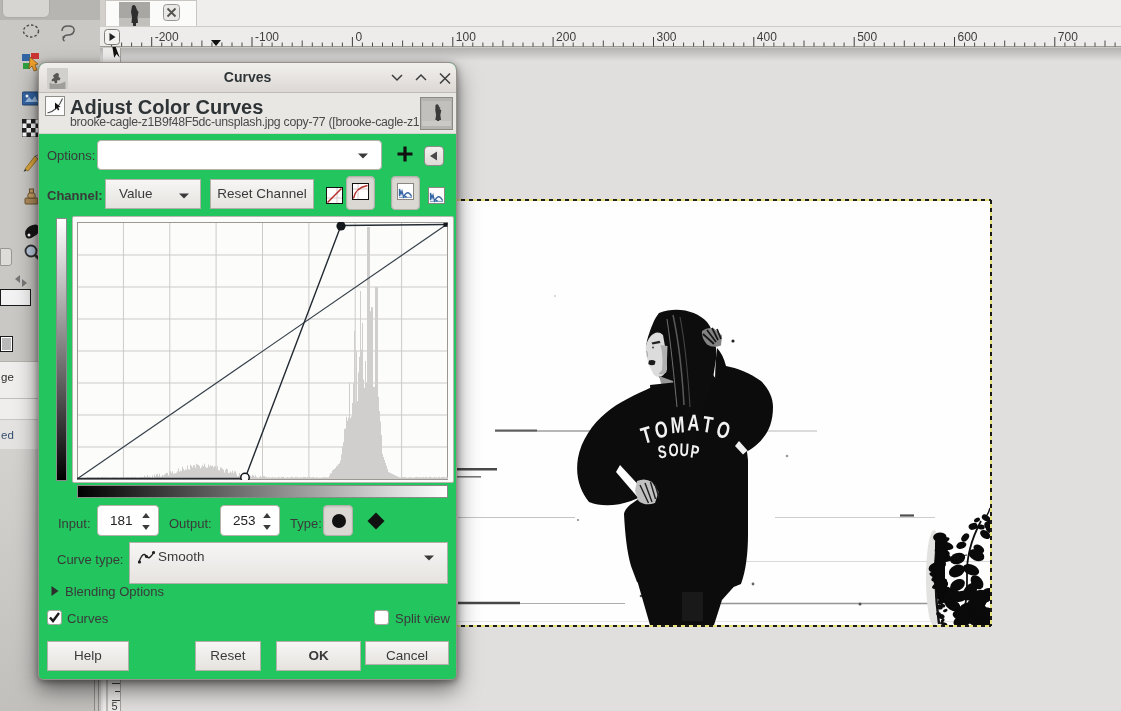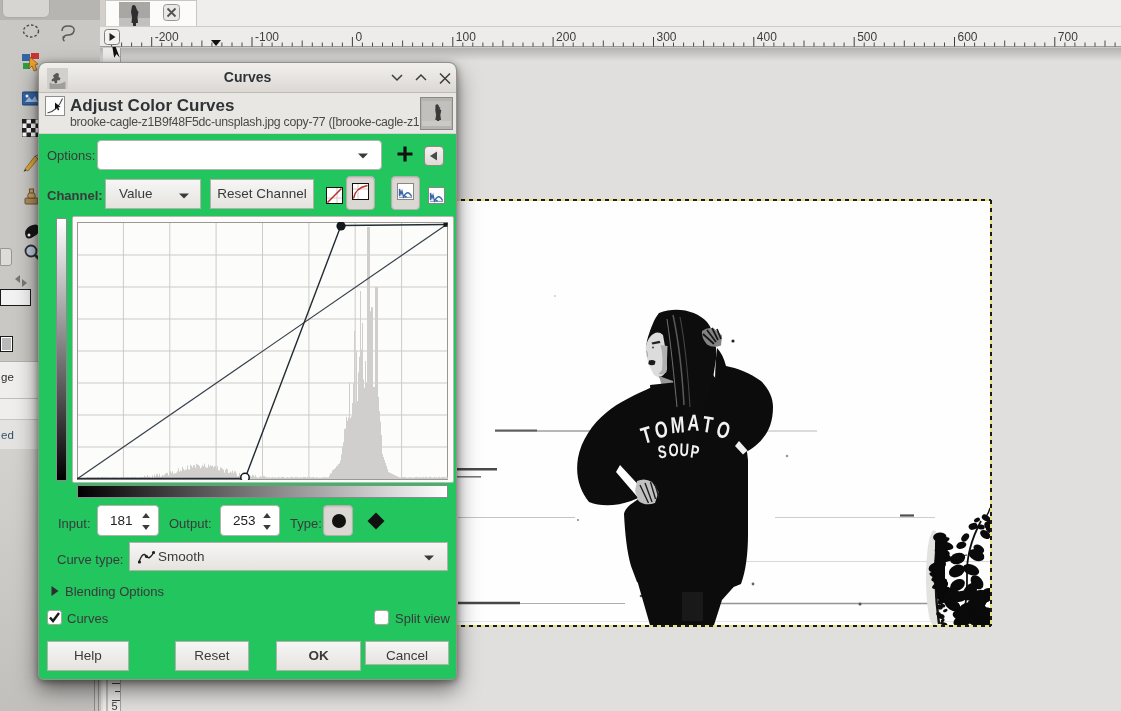--- a/index.html
+++ b/index.html
@@ -447,21 +447,21 @@
         <path d="M37 11l5-5 5 5" stroke="#3c3c3c" stroke-width="1.45" fill="none"></path>
         <path d="M61 4.5l10 10M71 4.5l-10 10" stroke="#3c3c3c" stroke-width="1.45" fill="none"></path>
       </svg>
     </div>
  <div id="header" class="abs">
    <svg class="abs" style="left:6px;top:3px" width="20" height="20" viewBox="0 0 20 20">
         <rect x="0.5" y="0.5" width="19" height="19" fill="#fcfcfc" stroke="#918e89"></rect>
         <path d="M2.5 17 C9 15.5 14.5 10 17.5 2.5" stroke="#4a4a4a" stroke-width="1.1" fill="none"></path>
         <path d="M10 6.5 v7 l1.8 -1.7 1.1 2.6 1.4 -.6 -1.1 -2.5 2.4 -.3z" fill="#111"></path>
       </svg>
-   <div class="abs lbl" style="left:31px;top:3px;font-size:17px;font-weight:700;color:#2e3436;">Adjust Color Curves</div>
+   <div class="abs lbl" style="left:31px;top:3px;font-size:20px;font-weight:700;color:#2e3436;">Adjust Color Curves</div>
    <div class="abs lbl" style="left:31px;top:22px;font-size:12.3px;letter-spacing:-0.28px;color:#4a4a4a;width:352px;overflow:hidden;white-space:nowrap;">brooke-cagle-z1B9f48F5dc-unsplash.jpg copy-77 ([brooke-cagle-z1…</div>
  </div>
  <svg class="abs" style="left:381px;top:34px" width="33" height="33" viewBox="0 0 33 33">
       <rect x="0.5" y="0.5" width="32" height="32" fill="#b6b4b1" stroke="#8c8984"></rect>
       <rect x="2" y="4" width="29" height="25" fill="#c2c0bd"></rect>
       <path d="M15.5 8 q1.8 -1.5 3 0 l1 3.5 1.8 2 -1 4.5 .8 5 -1.8 0 0 4 -2.4 0 0 -4 -1.6 0 .8 -5 -.8 -4.5 z" fill="#3a3a3a"></path>
       <path d="M18 9 l2.5 1.8 -1.8 2.2z" fill="#4a4a4a"></path>
       <rect x="2" y="24" width="29" height="5" fill="#cbc9c6"></rect>
     </svg>
  <div class="abs lbl" style="left:8px;top:85px;">Options:</div>
@@ -553,21 +553,21 @@
       </svg>
  </div>
  <div class="abs lbl" style="left:251px;top:453px;">Type:</div>
  <div class="abs tgl" style="left:284px;top:442px;width:30px;height:31px;">
    <div style="position:absolute;left:8px;top:8px;width:14px;height:14px;border-radius:50%;background:#111;"></div>
  </div>
  <svg class="abs" style="left:327px;top:448px" width="20" height="20" viewBox="0 0 20 20">
       <path d="M10 1.5L18.5 10 10 18.5 1.5 10z" fill="#111"></path>
     </svg>
  <div class="abs lbl" style="left:18px;top:489px;">Curve type:</div>
- <div class="abs btn" style="left:90px;top:479px;width:319px;height:29px;">
+ <div class="abs btn" style="left:90px;top:479px;width:319px;height:42px;">
    <svg class="abs" style="left:8px;top:6px" width="17" height="16" viewBox="0 0 17 16">
         <path d="M1 13 Q5 2 8 7 Q11 12 16 3" stroke="#222" stroke-width="1.4" fill="none"></path>
         <circle cx="1.5" cy="13" r="1.6" fill="#222"></circle>
         <circle cx="8.5" cy="7.5" r="1.6" fill="#222"></circle>
         <circle cx="15.5" cy="3.5" r="1.6" fill="#222"></circle>
       </svg>
    <span style="position:absolute;left:28px;top:6px;font-size:13.5px;">Smooth</span>
    <svg class="abs" style="right:12px;top:11px" width="12" height="8" viewBox="0 0 12 8">
         <path d="M1 1.5l5 5 5-5z" fill="#3a3a3a"></path>
       </svg>
@@ -578,15 +578,15 @@
  <div class="abs lbl" style="left:26px;top:521px;">Blending Options</div>
  <div class="abs cb" style="left:8px;top:547px;">
    <svg width="15" height="15" viewBox="0 0 15 15" style="position:absolute;left:-1px;top:-1px">
         <path d="M3 7.5l3 3.5 6-8" stroke="#1a1a1a" stroke-width="2.4" fill="none"></path>
       </svg>
  </div>
  <div class="abs lbl" style="left:28px;top:548px;">Curves</div>
  <div class="abs cb" style="left:335px;top:547px;"></div>
  <div class="abs lbl" style="left:356px;top:548px;">Split view</div>
  <div class="abs btn" style="left:8px;top:578px;width:82px;height:30px;line-height:28px;">Help</div>
- <div class="abs btn" style="left:136px;top:578px;width:74px;height:30px;line-height:28px;">Reset</div>
+ <div class="abs btn" style="left:156px;top:578px;width:66px;height:30px;line-height:28px;">Reset</div>
  <div class="abs btn" style="left:237px;top:578px;width:85px;height:30px;line-height:28px;font-weight:bold;">OK</div>
  <div class="abs btn" style="left:326px;top:578px;width:84px;height:24px;line-height:28px;">Cancel</div>
 </div>
 </body></html>

